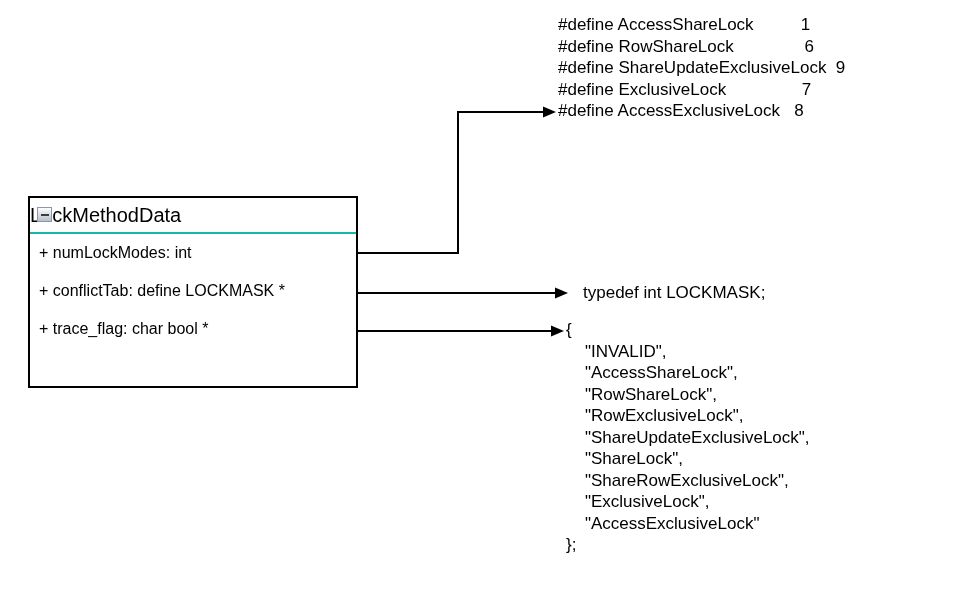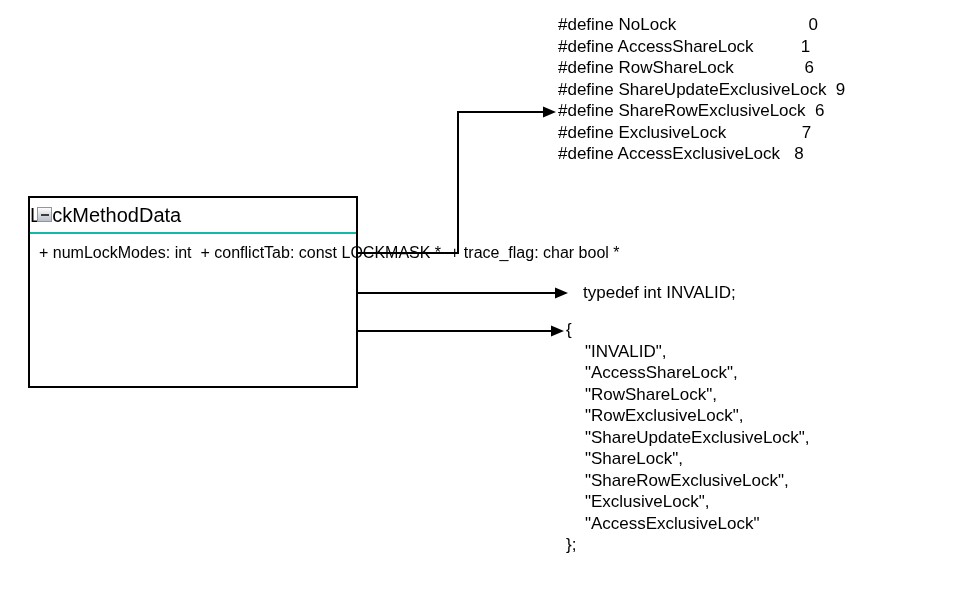--- a/index.html
+++ b/index.html
@@ -53,21 +53,21 @@
     padding: 0;
     cursor: pointer;
   }
   .minus-glyph {
     display: block;
     width: 8px; height: 2px;
     background: #3c3c3c;
   }
   .class-attrs {
     display: flex;
-    flex-direction: row;
+    flex-direction: column;
   }
   .attr-row {
     height: 38px;
     display: flex;
     align-items: center;
     padding-left: 9px;
     font-size: 16px;
     white-space: pre;
   }
   
@@ -104,37 +104,35 @@
 
   <div class="class-box">
     <div class="class-header">
       <button class="collapse-btn">
         <span class="minus-glyph"></span>
       </button>
       <span>LockMethodData</span>
     </div>
     <div class="class-attrs">
       <div class="attr-row">+ numLockModes: int</div>
-      <div class="attr-row">+ conflictTab: const LOCKMASK *</div>
+      <div class="attr-row">+ conflictTab: define LOCKMASK *</div>
       <div class="attr-row">+ trace_flag: char bool *</div>
     </div>
   </div>
 
   <div class="code define-block">
-    <div class="code-line">#define NoLock                            0</div>
     <div class="code-line">#define AccessShareLock          1</div>
     <div class="code-line">#define RowShareLock               6</div>
     <div class="code-line">#define ShareUpdateExclusiveLock  9</div>
-    <div class="code-line">#define ShareRowExclusiveLock  6</div>
     <div class="code-line">#define ExclusiveLock                7</div>
     <div class="code-line">#define AccessExclusiveLock   8</div>
   </div>
 
   <div class="code typedef-block">
-    <div class="code-line">typedef int INVALID;</div>
+    <div class="code-line">typedef int LOCKMASK;</div>
   </div>
 
   <div class="code array-block">
     <div class="code-line">{</div>
     <div class="code-line">    "INVALID",</div>
     <div class="code-line">    "AccessShareLock",</div>
     <div class="code-line">    "RowShareLock",</div>
     <div class="code-line">    "RowExclusiveLock",</div>
     <div class="code-line">    "ShareUpdateExclusiveLock",</div>
     <div class="code-line">    "ShareLock",</div>

